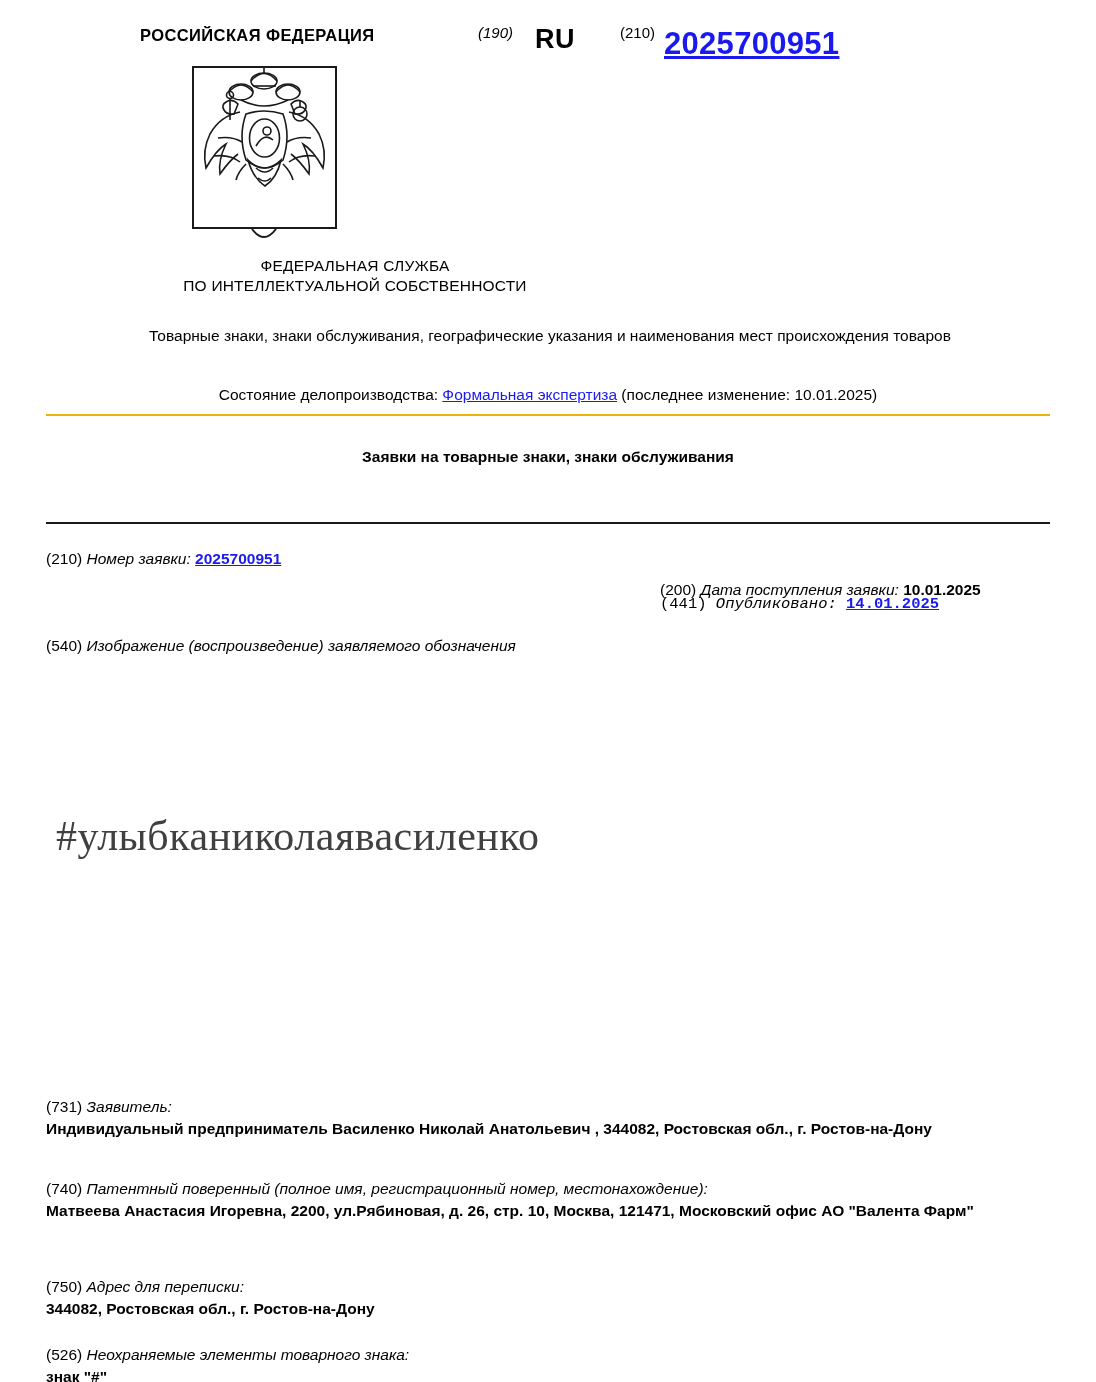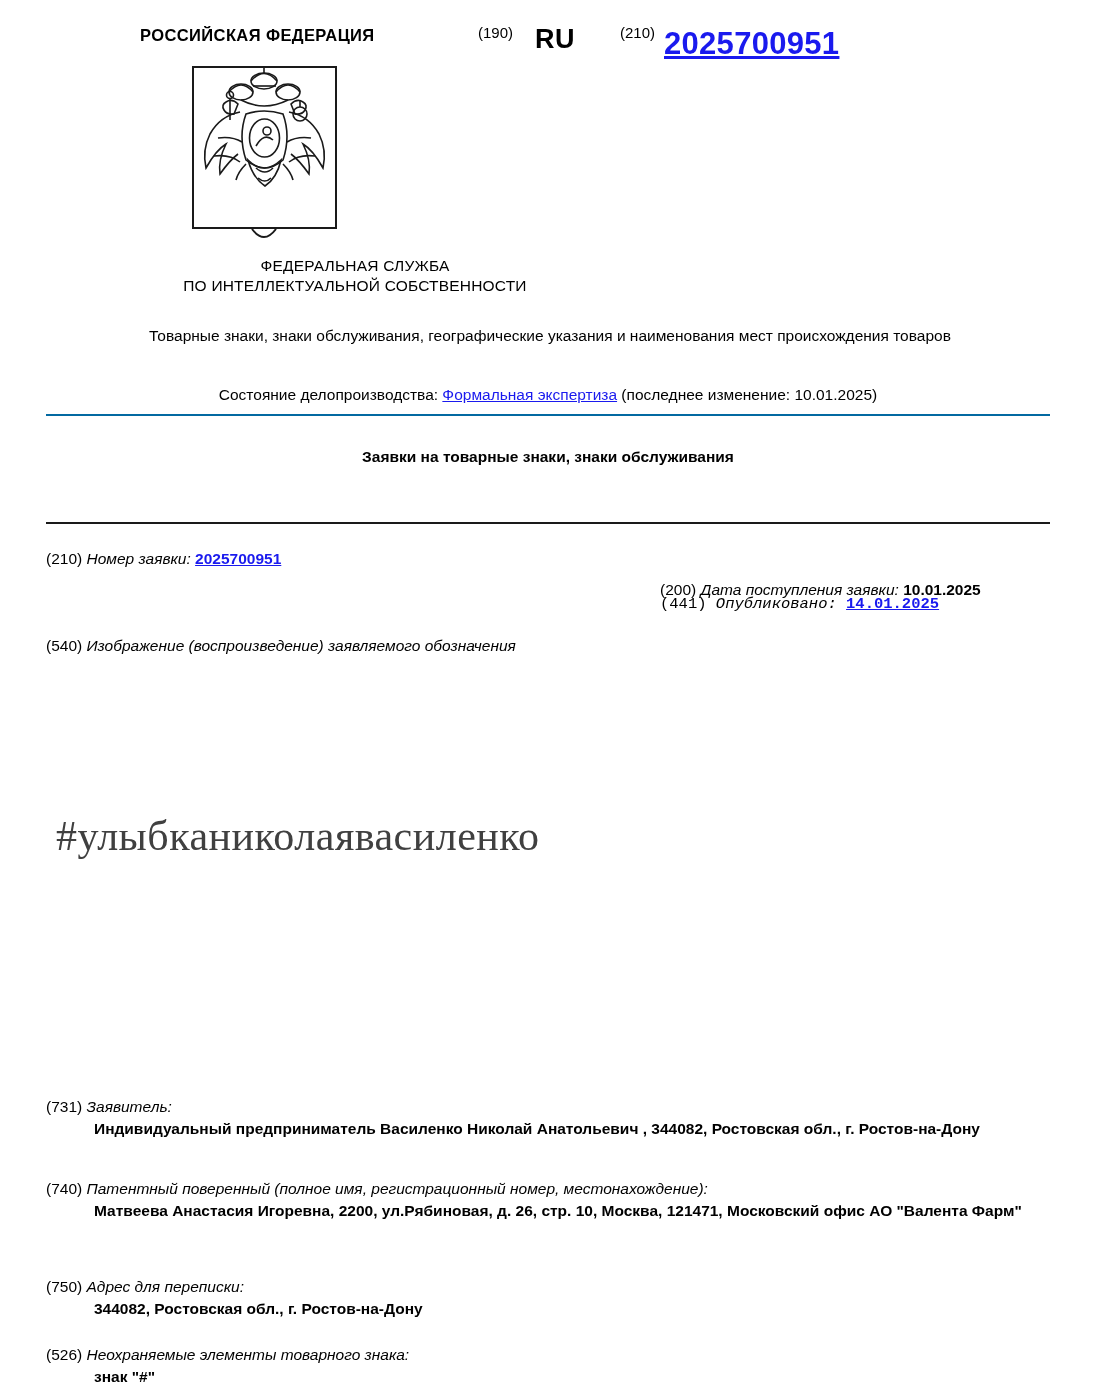--- a/index.html
+++ b/index.html
@@ -34,20 +34,21 @@
     top: 26px;
     font-size: 16.5px;
     font-weight: bold;
     letter-spacing: 0.4px;
   }
   .code-190 {
     position: absolute;
     left: 478px;
     top: 24px;
     font-size: 15px;
+    font-style: italic;
   }
   .ru-label {
     position: absolute;
     left: 535px;
     top: 24px;
     font-size: 27px;
     font-weight: bold;
     letter-spacing: 0.5px;
   }
   .code-210-top {
@@ -110,21 +111,21 @@
   }
 
   .status-line {
     position: absolute;
     left: 46px;
     top: 386px;
     width: 1004px;
     text-align: center;
     font-size: 15.5px;
     padding-bottom: 10px;
-    border-bottom: 2px solid #0369a1;
+    border-bottom: 2px solid #eab308;
     box-sizing: border-box;
   }
   .status-link {
     color: #1a1aee;
     text-decoration: underline;
   }
 
   .section-title {
     position: absolute;
     left: 46px;
@@ -197,21 +198,20 @@
     line-height: 22px;
   }
   .block .line1 {
     font-style: italic;
   }
   .block .line1 .code {
     font-style: normal;
   }
   .block .line2 {
     font-weight: bold;
-    margin-left: 48px;
   }
   .b-731 { top: 1096px; }
   .b-740 { top: 1178px; }
   .b-750 { top: 1276px; }
   .b-526 { top: 1344px; }
 </style>
 </head>
 <body>
 
 <div class="page">

